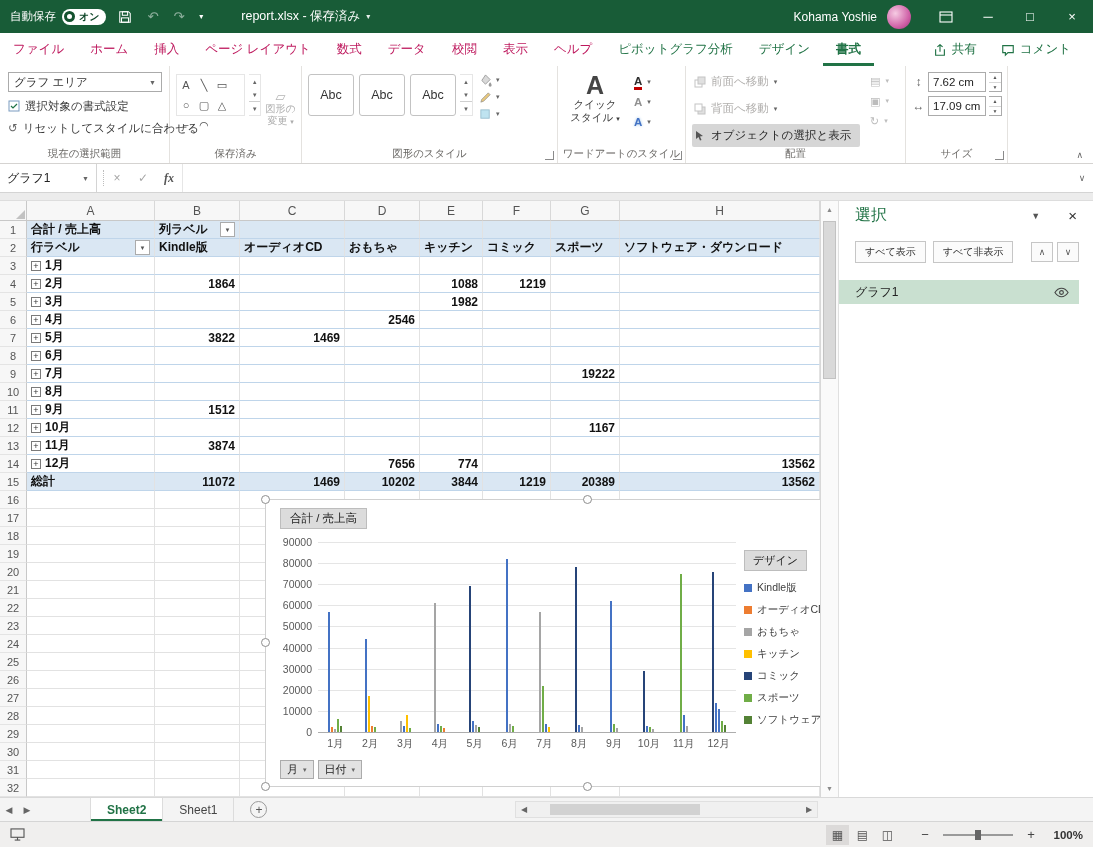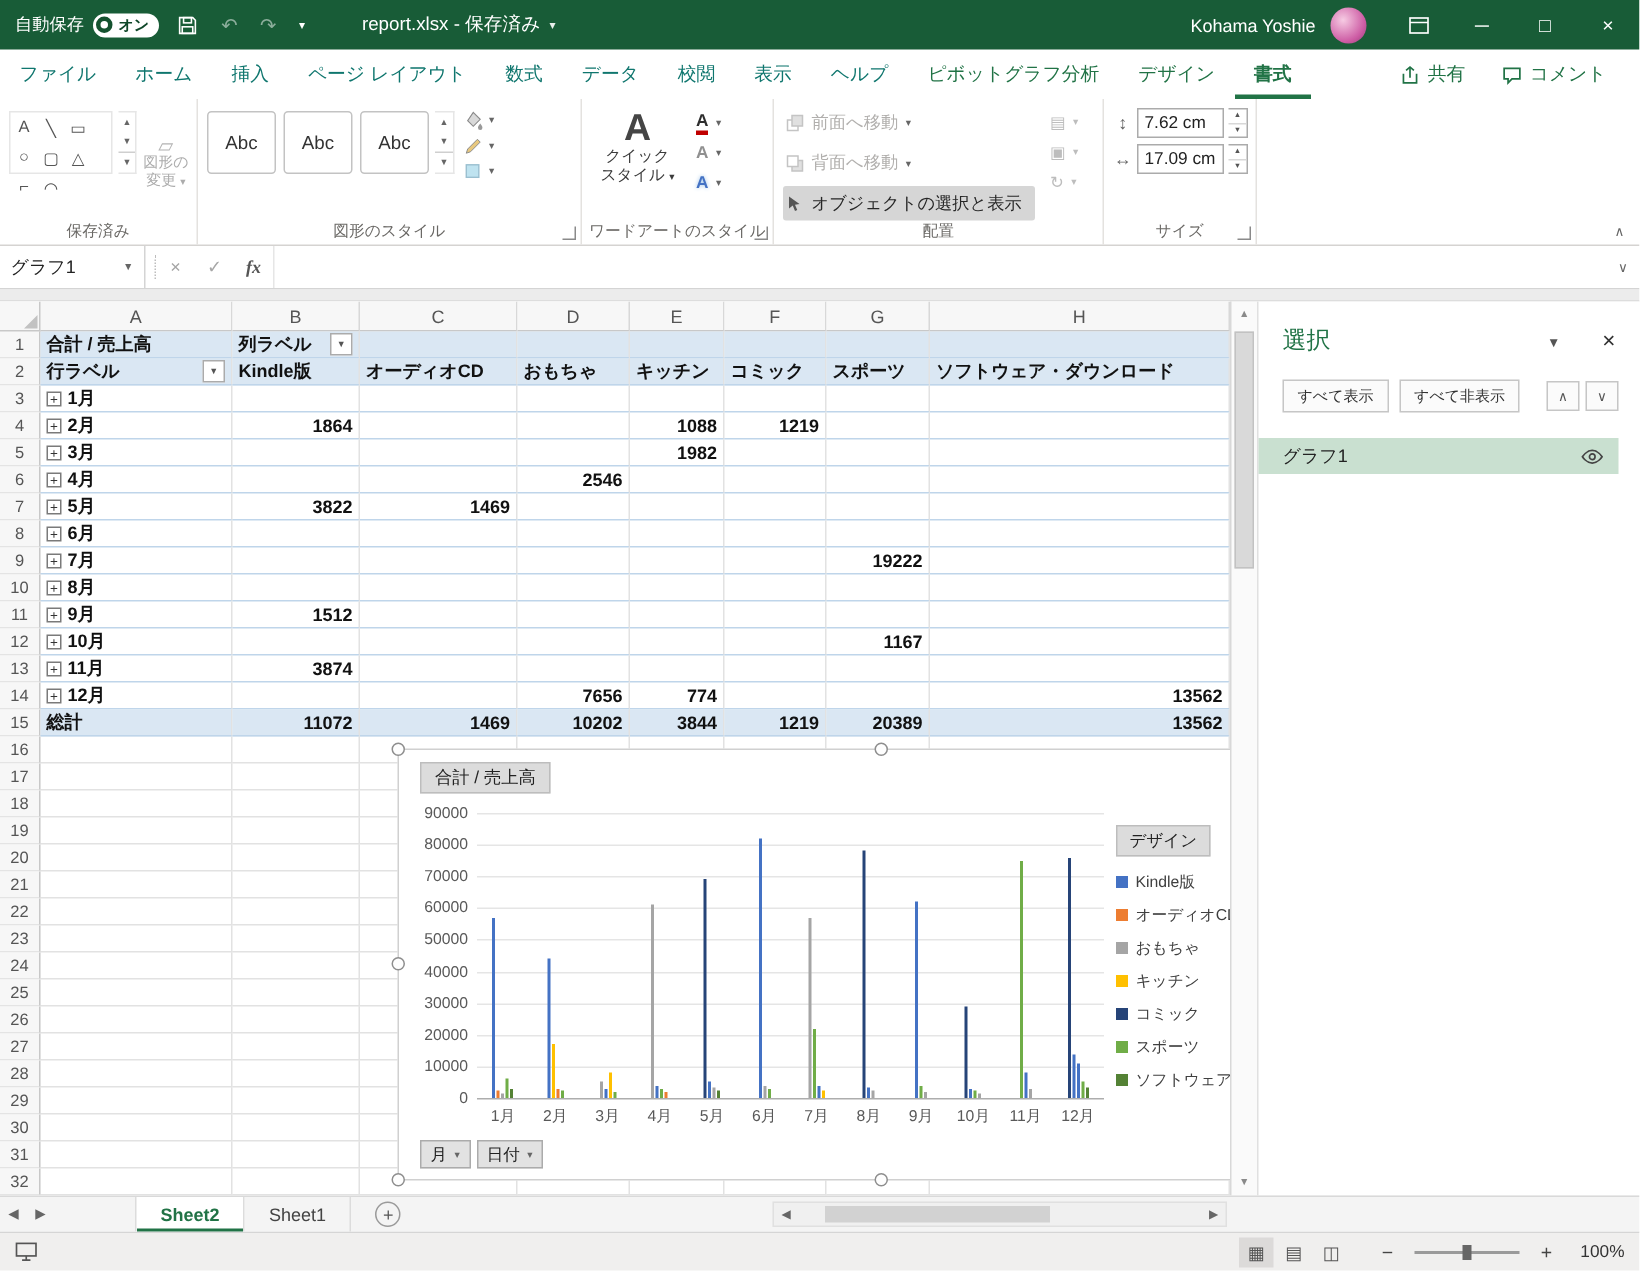--- a/index.html
+++ b/index.html
@@ -22,21 +22,21 @@
     display:flex;align-items:center;justify-content:center;gap:7px;color:#fff;font-size:12.5px;}
   .tb-right{position:absolute;right:0;top:0;height:33px;display:flex;align-items:center;}
   .tb-user{color:#fff;font-size:12px;margin-right:10px;white-space:nowrap;}
   .avatar{width:24px;height:24px;border-radius:50%;
     background:radial-gradient(circle at 35% 35%,#F6CBE3,#CD5CA4 65%,#8E3B74);margin-right:14px;flex:none;}
   .winbtn{width:42px;height:33px;display:flex;align-items:center;justify-content:center;color:#fff;font-size:13px;}
 
   
   #tabrow{height:33px;display:flex;align-items:stretch;background:#fff;}
   #ribbon-tabs{display:flex;}
-  .rtab{padding:0 13px;display:flex;align-items:center;font-size:12.5px;color:#0f766e;white-space:nowrap;}
+  .rtab{padding:0 13px;display:flex;align-items:center;font-size:12.5px;color:#be185d;white-space:nowrap;}
   .rtab.contextual{color:var(--accent);}
   .rtab.contextual-active{color:var(--accent);font-weight:bold;box-shadow:inset 0 -3px 0 var(--accent);}
   .tabrow-right{margin-left:auto;display:flex;align-items:center;gap:4px;padding-right:12px;}
   .action{display:flex;align-items:center;gap:5px;color:var(--accent);font-size:12.5px;padding:0 10px;}
 
   
   #ribbon{position:relative;height:98px;background:#fff;border-bottom:1px solid #D5D3D1;display:flex;}
   .rgroup{position:relative;border-right:1px solid #E4E2DF;padding:4px 5px 16px 6px;flex:none;}
   .glabel{position:absolute;bottom:2px;left:0;right:0;text-align:center;font-size:10.5px;color:#6A6865;white-space:nowrap;}
   .launcher{position:absolute;right:3px;bottom:3px;width:9px;height:9px;border-right:1px solid #8A8A8A;
@@ -139,21 +139,21 @@
   .hdl.bl{left:-5px;bottom:-5px}.hdl.bm{left:calc(50% - 5px);bottom:-5px}
 
   
   #vscroll{width:18px;background:#FAFAFA;border-left:1px solid #D8D8D8;position:relative;flex:none;}
   .sarrow{position:absolute;left:0;right:0;height:17px;display:flex;align-items:center;justify-content:center;
     font-size:7px;color:#8A8A8A;}
   .sarrow.bottom{bottom:0;}
   .vthumb{position:absolute;left:2px;right:2px;top:20px;height:158px;background:#D9D9D9;border:1px solid #C2C2C2;}
 
   #pane{width:255px;background:#FFFFFF;border-left:1px solid #E0E0E0;position:relative;flex:none;}
-  .pane-head{display:flex;align-items:center;margin:16px 16px 0 16px;}
+  .pane-head{display:flex;align-items:center;margin:4px 16px 0 16px;}
   .pane-title{font-size:16px;color:var(--accent);flex:1;}
   .pane-caret{color:#555;font-size:9px;margin-right:28px;}
   .pane-close{color:#333;font-size:15px;}
   .pane-btns{display:flex;align-items:center;margin:15px 14px 0 16px;gap:7px;}
   .pane-btns button{background:#FBFBFB;border:1px solid #C6C6C6;padding:3px 9px;font-size:10px;color:#333;font-family:inherit;}
   .updown{margin-left:auto;display:flex;gap:4px;}
   .updown button{width:22px;height:20px;padding:0;font-size:9px;color:#555;}
   .pane-item{margin-top:17px;height:24px;display:flex;align-items:center;background:var(--selhl);
     padding-left:16px;margin-right:14px;font-size:12px;color:#222;}
   .pane-item .eye{margin-left:auto;margin-right:10px;display:flex;}
@@ -176,21 +176,21 @@
   
   #statusbar{height:26px;background:#F0EFEE;border-top:1px solid #D5D5D5;display:flex;align-items:center;padding:0 10px;}
   .sb-right{margin-left:auto;display:flex;align-items:center;gap:11px;}
   .viewbtns{display:flex;gap:2px;margin-right:8px;}
   .viewbtn{width:23px;height:20px;display:flex;align-items:center;justify-content:center;color:#555;font-size:12px;}
   .viewbtn.active{background:#DCDAD9;}
   .zoombtn{color:#444;font-size:13px;width:14px;text-align:center;}
   .slider{width:70px;height:14px;position:relative;}
   .strack{position:absolute;left:0;right:0;top:6px;height:2px;background:#9A9A9A;}
   .sthumb{position:absolute;left:32px;top:2px;width:6px;height:10px;background:#666;}
-  .zoomlabel{font-size:11.5px;color:#333;min-width:34px;text-align:right;}
+  .zoomlabel{font-size:11.5px;color:#333;min-width:34px;text-align:right;font-weight:bold;}
 </style>
 </head>
 <body>
 
 <div id="titlebar">
   <div class="tb-autosave">
     <span>自動保存</span>
     <span class="toggle">
       <span class="knob"></span>
       <span class="on">オン</span>
@@ -259,20 +259,38 @@
       <svg width="14" height="14" viewBox="0 0 16 16" fill="none" stroke="currentColor" stroke-width="1.3">
         <path d="M2 3h12v8H8l-3 3v-3H2z"></path>
       </svg>
       <span>コメント</span>
     </div>
   </div>
 </div>
 
 <div id="ribbon">
 
+  <div class="rgroup g1">
+    <div class="combo">
+      <span>グラフ エリア</span>
+      <span class="caret">▼</span>
+    </div>
+    <div class="rbtn-row">
+      <svg width="12" height="12" viewBox="0 0 12 12">
+        <rect x="1" y="1" width="10" height="10" fill="#fff" stroke="#7A9BC0"></rect>
+        <path d="M3 6l2 2 4-4" stroke="#217346" fill="none" stroke-width="1.2"></path>
+      </svg>
+      <span>選択対象の書式設定</span>
+    </div>
+    <div class="rbtn-row">
+      <span style="color:#666;">↺</span>
+      <span>リセットしてスタイルに合わせる</span>
+    </div>
+    <div class="glabel">現在の選択範囲</div>
+  </div>
 
   <div class="rgroup g2">
     <div class="gallery" id="shape-gallery">
         <span class="shape-cell">A</span>
         <span class="shape-cell">╲</span>
         <span class="shape-cell">▭</span>
         <span class="shape-cell">○</span>
         <span class="shape-cell">▢</span>
         <span class="shape-cell">△</span>
         <span class="shape-cell">⌐</span>

